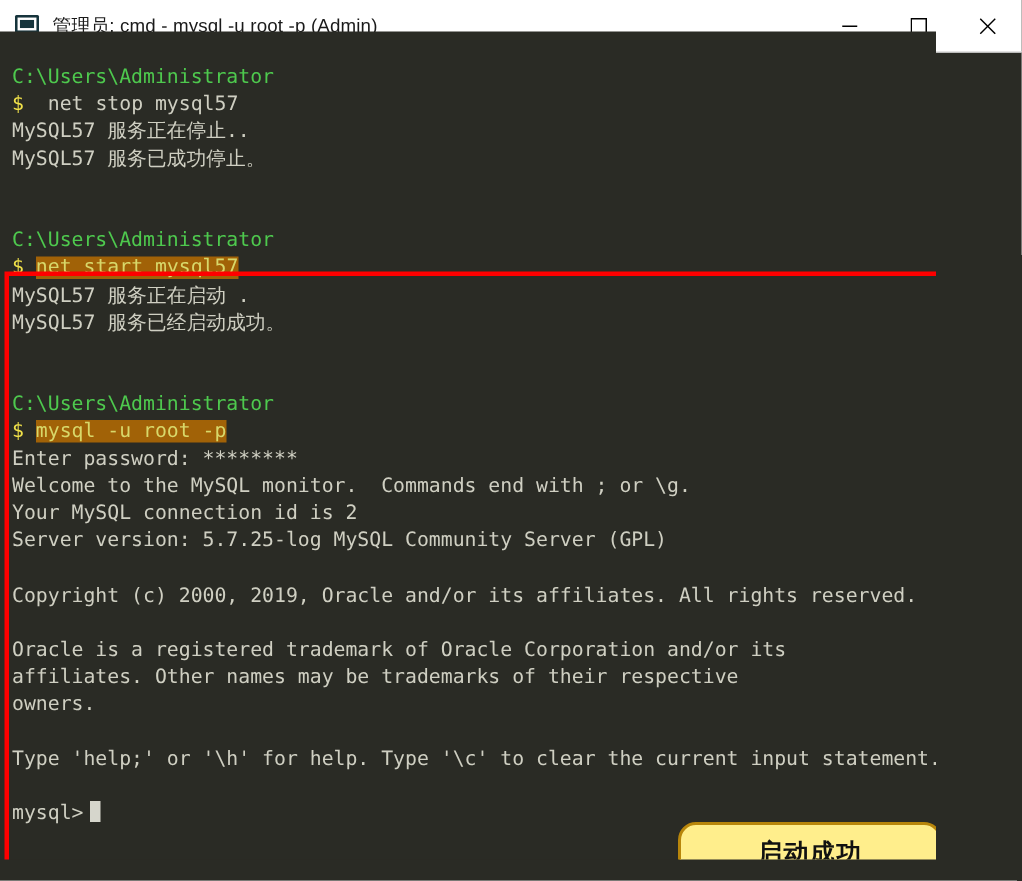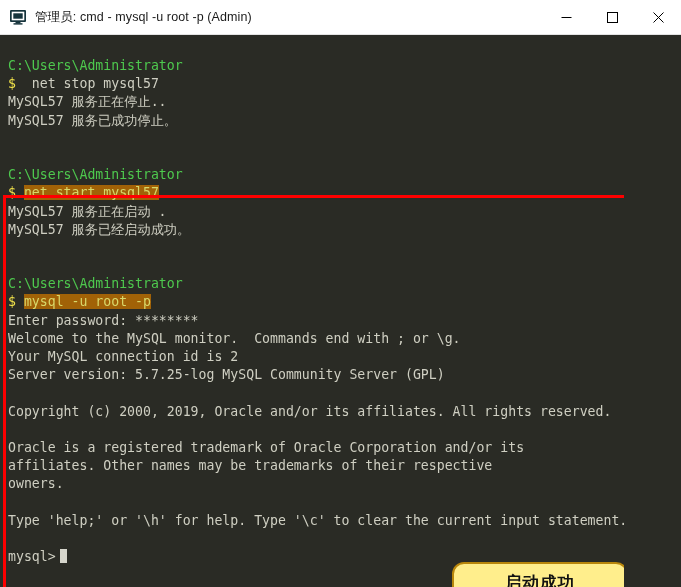--- a/index.html
+++ b/index.html
@@ -66,21 +66,21 @@
     background: transparent;
     border: none;
     padding: 0;
     cursor: default;
   }
   .tb-btn svg { display: block; }
 
   
   #terminal {
     position: absolute;
-    top: 35px; left: 0;
+    top: 21px; left: 0;
     width: 624px;
     height: 552px;
     background: #2a2b25;
     overflow: hidden;
   }
   #console-text {
     position: absolute;
     top: 22px;
     left: 8px;
     width: 668px;

